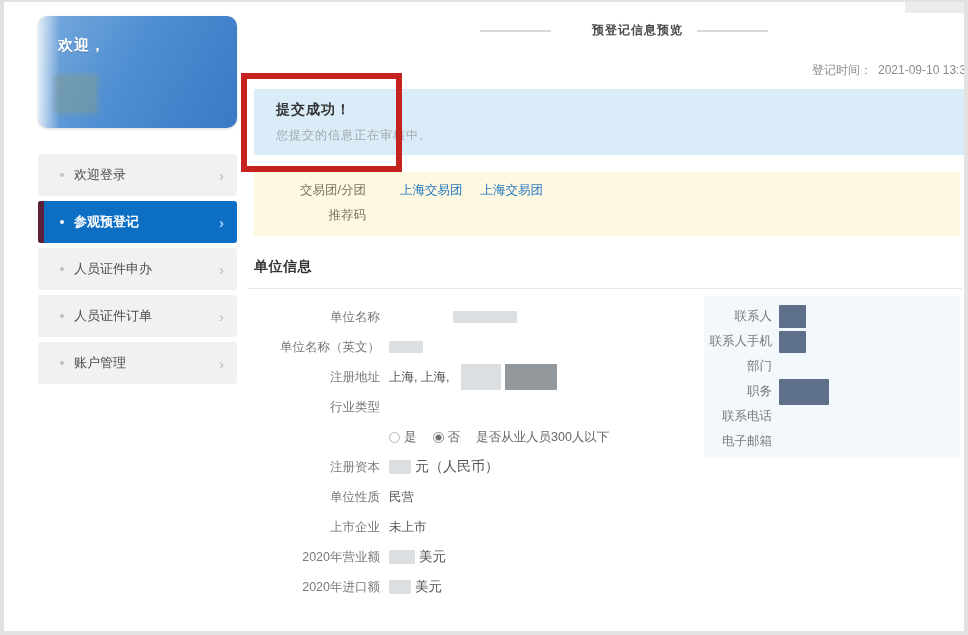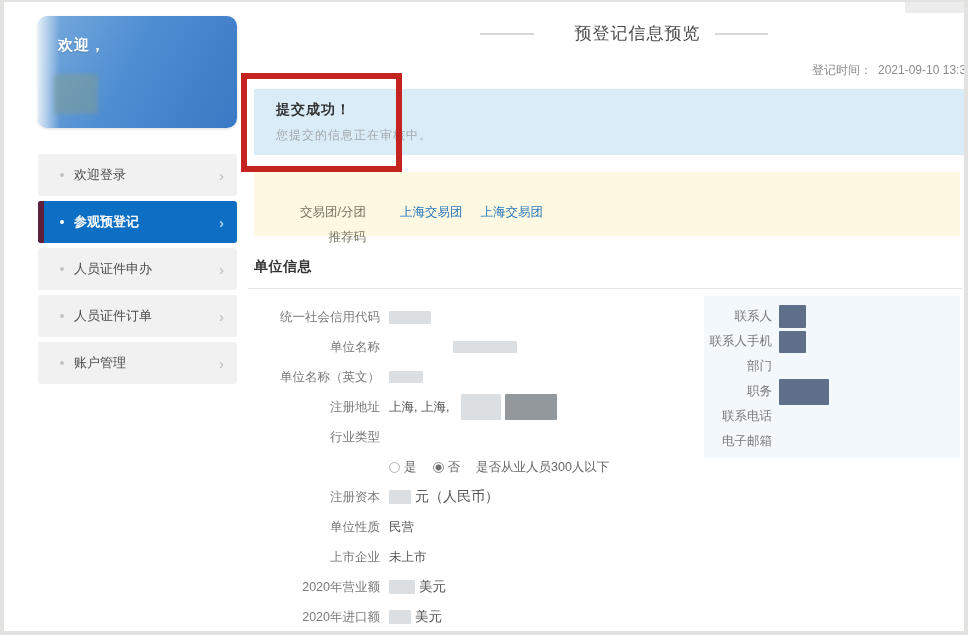--- a/index.html
+++ b/index.html
@@ -8,21 +8,21 @@
   .stage {
     position:relative; width:968px; height:635px; background:#ffffff;
     border:4px solid #e2e2e0; border-top-width:2px; overflow:hidden;
   }
   
   .corner-sliver { position:absolute; left:901px; top:0; width:63px; height:11px; background:#ececec; }
 
   
   .title-wrap { position:absolute; left:476px; top:20px; width:288px; display:flex; align-items:center; gap:14px; }
   .title-wrap .tline { flex:1; height:2px; background:#d8d8d8; }
-  .page-title { font-size:17px; font-weight:400; color:#4a4a4a; letter-spacing:1px; white-space:nowrap;margin-left:27px; }
+  .page-title { font-size:12px; font-weight:700; color:#4a4a4a; letter-spacing:1px; white-space:nowrap;margin-left:27px; }
   .reg-time { position:absolute; left:808px; top:60px; font-size:12px; color:#8c8c8c; white-space:nowrap; }
   .reg-time .rt-val { margin-left:6px; }
 
   
   .sidebar { position:absolute; left:34px; top:14px; width:199px; }
   .banner {
     position:relative; width:199px; height:112px; border-radius:10px; overflow:hidden;
     background:linear-gradient(118deg,#79abdd 0%,#4f8ed2 45%,#3a79c4 100%);
     box-shadow:0 1px 3px rgba(0,0,0,.15);
   }
@@ -47,21 +47,21 @@
   .menu-item.active .dot { background:#ffffff; }
   .menu-item.active .chev { color:#a9d0f2; }
 
   
   .alert { position:absolute; left:250px; top:87px; width:788px; height:66px; background:#d9ecf8; padding:12px 0 0 22px; }
   .alert-title { font-size:14px; font-weight:bold; color:#333333; letter-spacing:1px; }
   .alert-msg { margin-top:8px; font-size:12px; color:#a3a8ad; letter-spacing:1px; }
   .red-box { position:absolute; left:237px; top:71px; width:161px; height:99px; border:6px solid #c4231f; z-index:9; pointer-events:none; }
 
   
-  .ypanel { position:absolute; left:250px; top:170px; width:706px; height:64px; background:#fcf8e1; padding-top:28px; font-size:12.5px; }
+  .ypanel { position:absolute; left:250px; top:170px; width:706px; height:64px; background:#fcf8e1; padding-top:6px; font-size:12.5px; }
   .yrow { display:flex; align-items:center; height:25px; }
   .ylabel { width:112px; text-align:right; color:#77735f; flex:none; }
   .yvals { margin-left:34px; display:flex; gap:18px; }
   .ylink { color:#2878be; text-decoration:none; cursor:pointer; }
 
   
   .section-title { position:absolute; left:250px; top:256px; font-size:14px; font-weight:bold; color:#333333; letter-spacing:.5px; }
   .divider { position:absolute; left:244px; top:286px; width:714px; height:1px; background:#e6e6e6; }
 
   .form-left { position:absolute; left:250px; top:300px; width:450px; font-size:12.5px; }
@@ -149,26 +149,20 @@
     </div>
     <div class="yrow">
       <span class="ylabel">推荐码</span>
     </div>
   </div>
 
   <div class="section-title">单位信息</div>
   <div class="divider"></div>
 
   <div class="form-left">
-    <div class="frow">
-      <span class="flabel">统一社会信用代码</span>
-      <span class="fvalue">
-          <span class="rd rd-l" style="width:42px;height:13px"></span>
-        </span>
-    </div>
     <div class="frow">
       <span class="flabel">单位名称</span>
       <span class="fvalue">
           <span class="rd rd-l" style="width:64px;height:12px;margin-left:64px"></span>
         </span>
     </div>
     <div class="frow">
       <span class="flabel">单位名称（英文）</span>
       <span class="fvalue">
           <span class="rd rd-l" style="width:34px;height:12px"></span>

